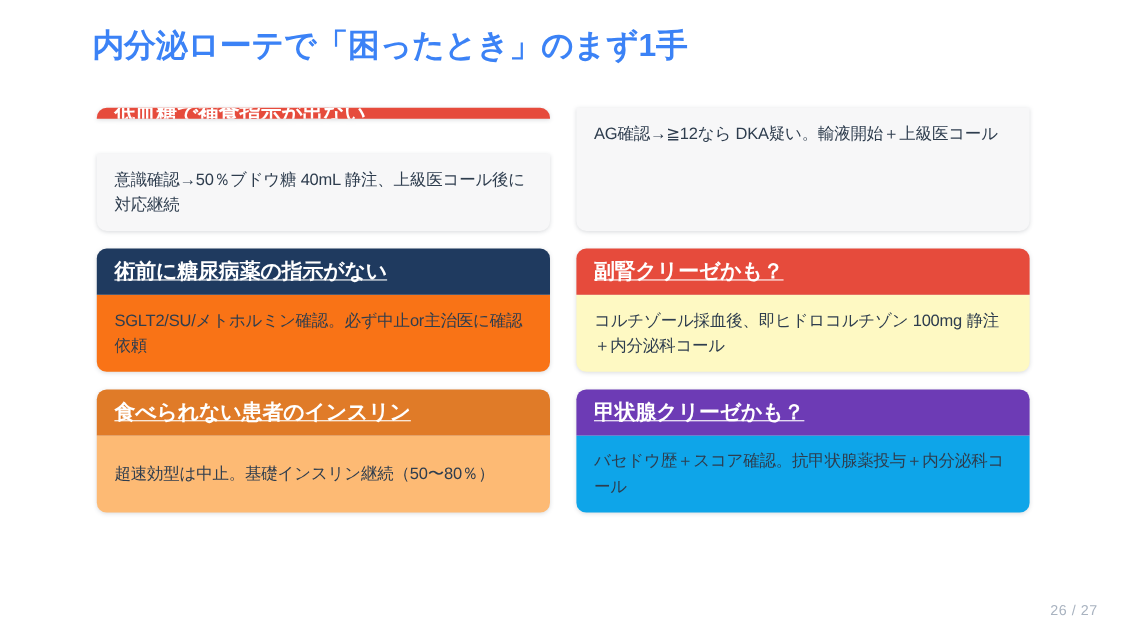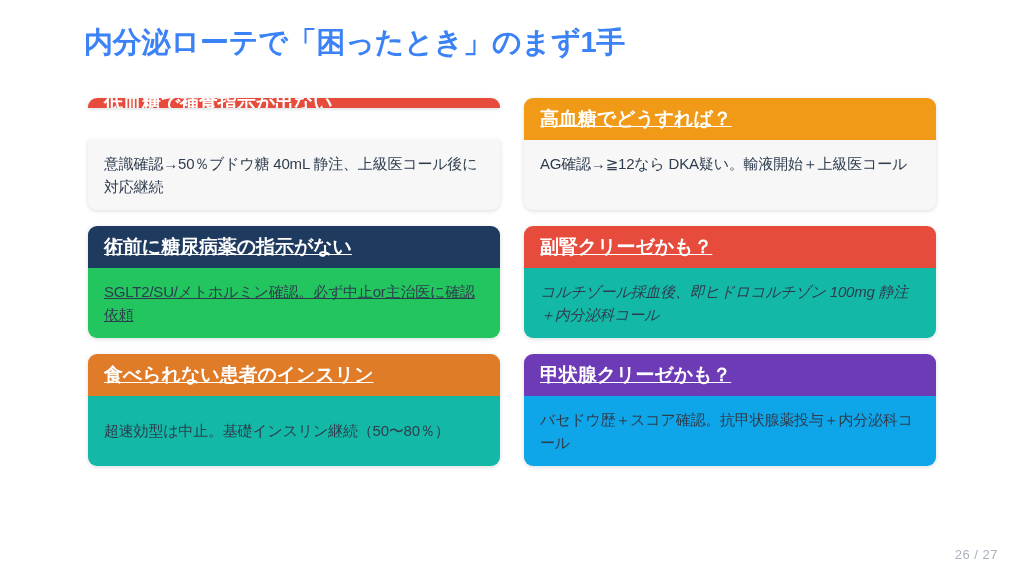--- a/index.html
+++ b/index.html
@@ -121,43 +121,42 @@
   <div class="card-grid">
 
     <div class="card">
       <div class="card-header" style="background-color: rgb(230, 75, 60);">低血糖で補食指示が出ない</div>
       <div class="card-body" style="background-color: rgb(247, 247, 248); margin-top: 32px;">
         <span class="card-body-text">意識確認→50％ブドウ糖 40mL 静注、上級医コール後に対応継続</span>
       </div>
     </div>
 
     <div class="card">
-      <div class="card-header" style="background-color: rgb(240, 154, 23);">高血糖でどうすれば？</div>
       <div class="card-body" style="background-color: rgb(247, 247, 248); justify-content: flex-end;">
         <span class="card-body-text">AG確認→≧12なら DKA疑い。輸液開始＋上級医コール</span>
       </div>
     </div>
 
     <div class="card">
       <div class="card-header" style="background-color: rgb(31, 58, 95);">術前に糖尿病薬の指示がない</div>
-      <div class="card-body" style="background-color: #22c55e; text-decoration: underline;">
+      <div class="card-body" style="background-color: #f97316;">
         <span class="card-body-text">SGLT2/SU/メトホルミン確認。必ず中止or主治医に確認依頼</span>
       </div>
     </div>
 
     <div class="card">
       <div class="card-header" style="background-color: rgb(230, 75, 60);">副腎クリーゼかも？</div>
-      <div class="card-body" style="background-color: #14b8a6; font-style: italic;">
+      <div class="card-body" style="background-color: #fef9c3;">
         <span class="card-body-text">コルチゾール採血後、即ヒドロコルチゾン 100mg 静注＋内分泌科コール</span>
       </div>
     </div>
 
     <div class="card">
       <div class="card-header" style="background-color: rgb(224, 123, 40);">食べられない患者のインスリン</div>
-      <div class="card-body center" style="background-color: #14b8a6;">
+      <div class="card-body center" style="background-color: #fdba74;">
         <span class="card-body-text">超速効型は中止。基礎インスリン継続（50〜80％）</span>
       </div>
     </div>
 
     <div class="card">
       <div class="card-header" style="background-color: rgb(109, 59, 181);">甲状腺クリーゼかも？</div>
       <div class="card-body" style="background-color: #0ea5e9;">
         <span class="card-body-text">バセドウ歴＋スコア確認。抗甲状腺薬投与＋内分泌科コール</span>
       </div>
     </div>

